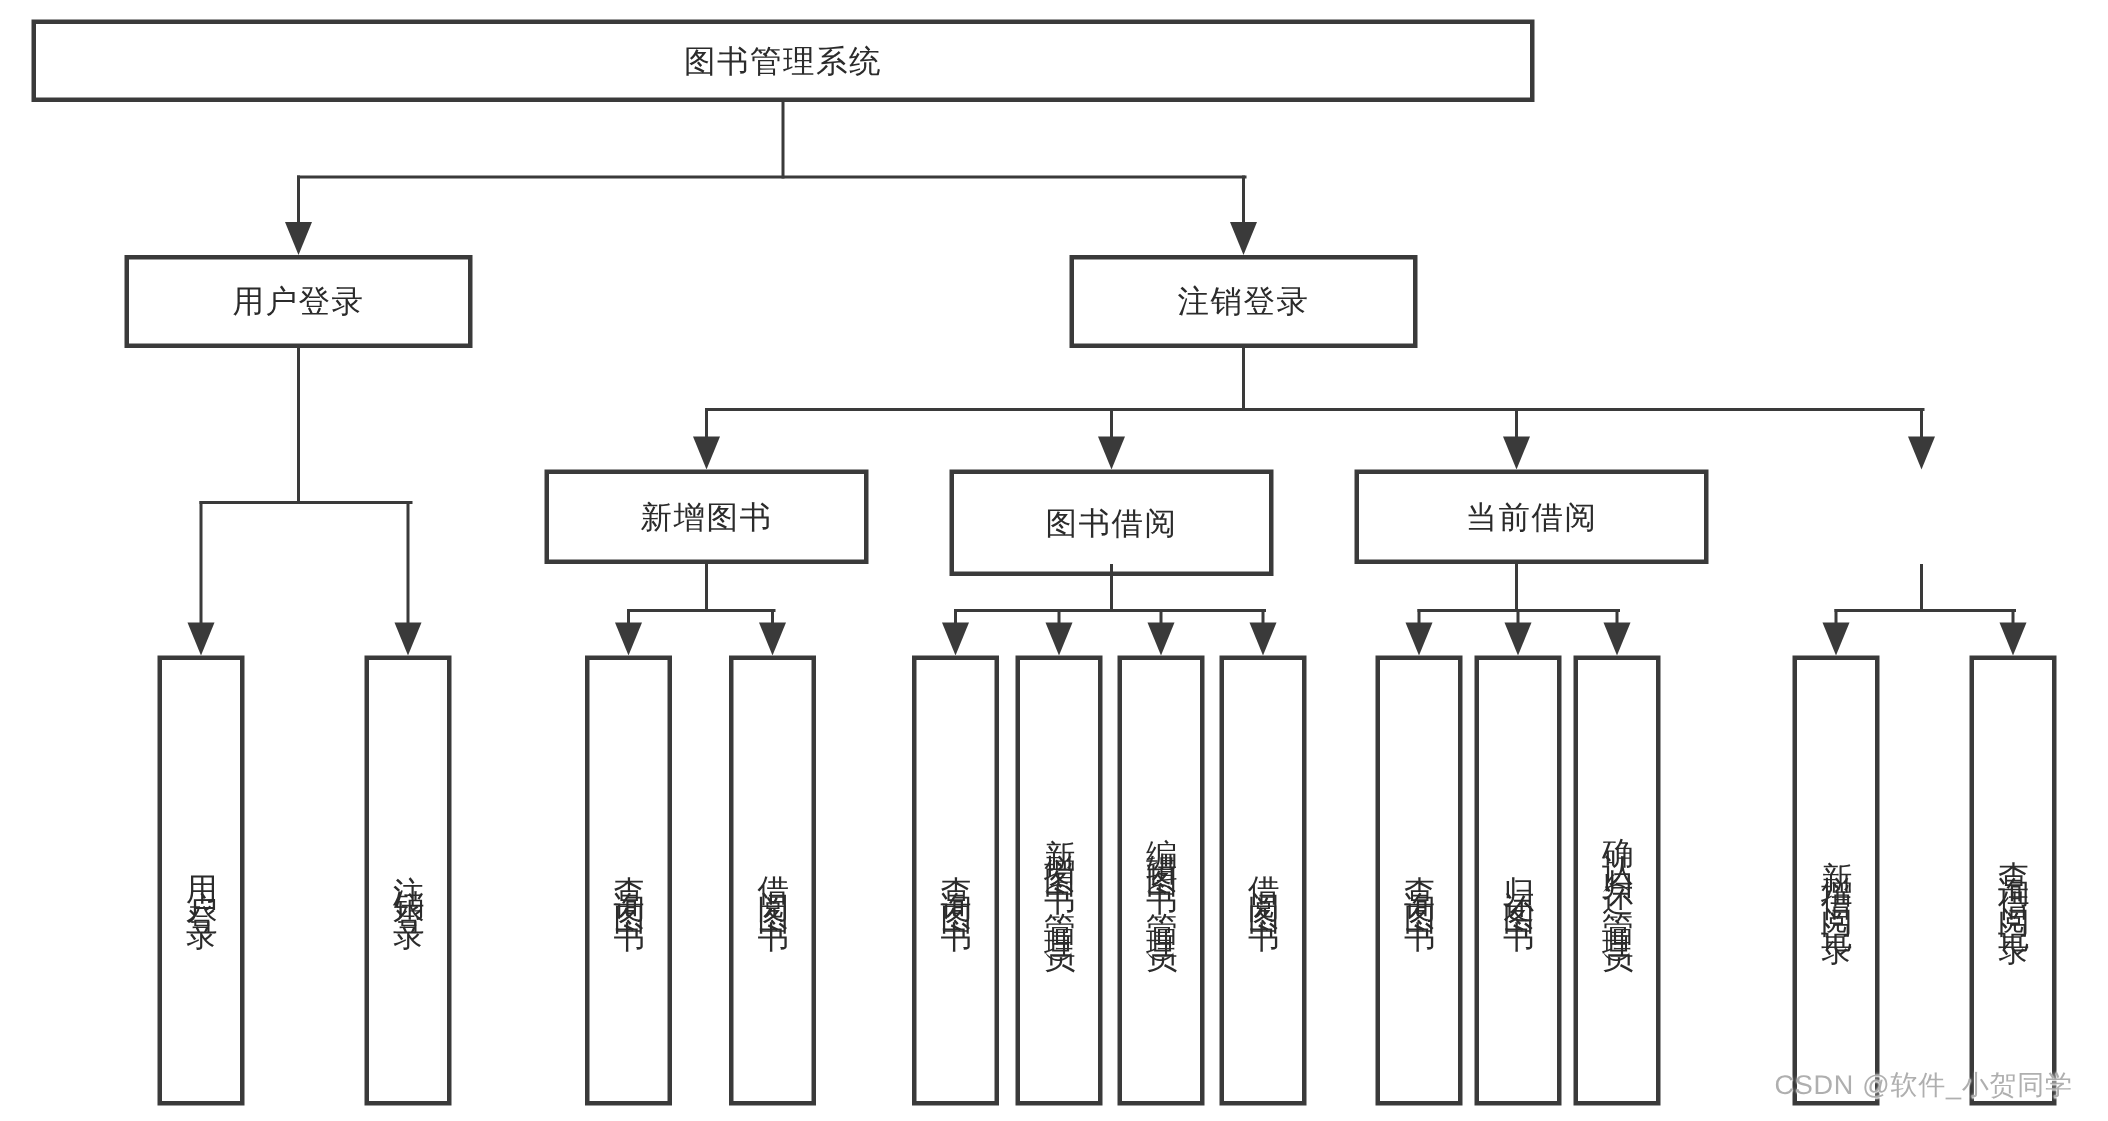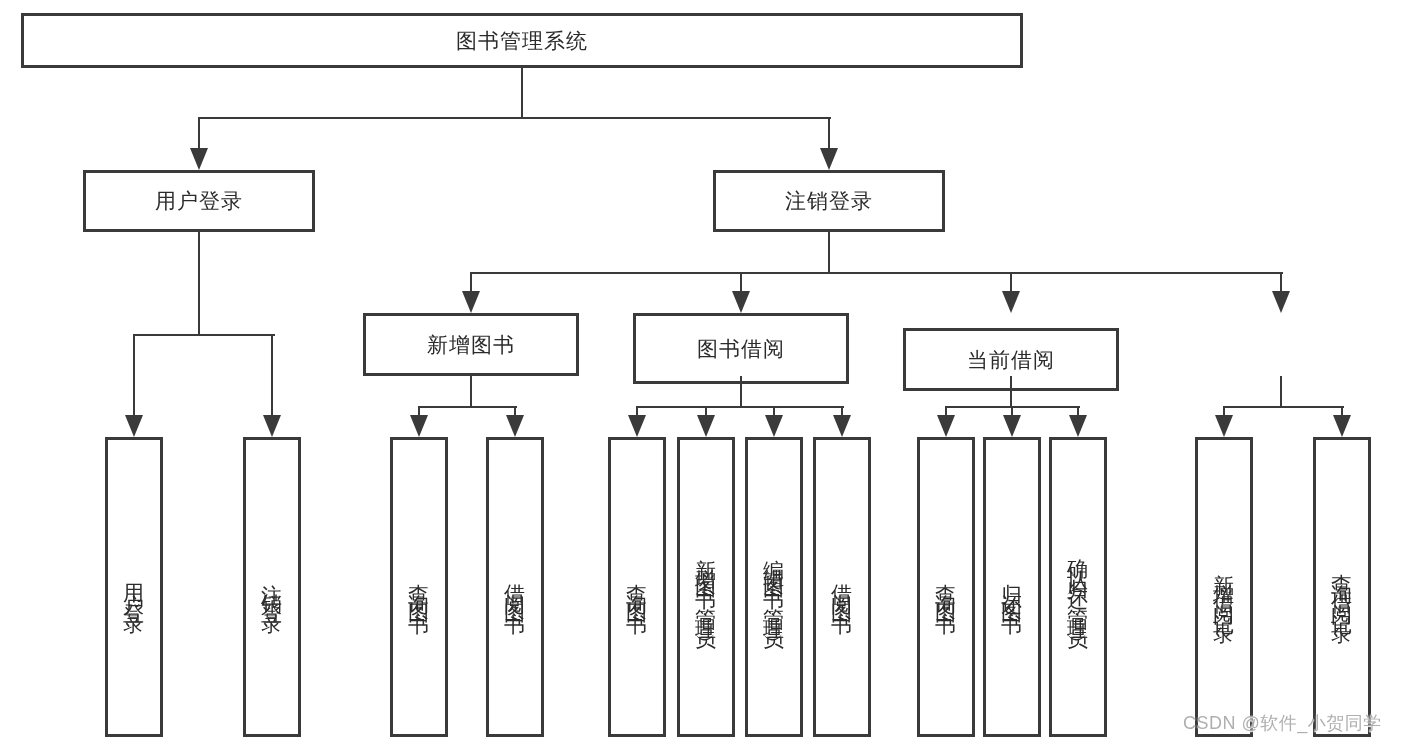--- a/index.html
+++ b/index.html
@@ -74,21 +74,21 @@
   <div class="arr" style="left:462px;top:291px"></div>
   <div class="vl" style="left:740px;top:272px;height:24px"></div>
   <div class="arr" style="left:732px;top:291px"></div>
   <div class="vl" style="left:1010px;top:272px;height:24px"></div>
   <div class="arr" style="left:1002px;top:291px"></div>
   <div class="vl" style="left:1280px;top:272px;height:24px"></div>
   <div class="arr" style="left:1272px;top:291px"></div>
 
   <div class="box" style="left:363px;top:313px;width:216px;height:63px">新增图书</div>
   <div class="box" style="left:633px;top:313px;width:216px;height:71px">图书借阅</div>
-  <div class="box" style="left:903px;top:328px;width:216px;height:63px">当前借阅</div>
+  <div class="box" style="left:903px;top:313px;width:236px;height:63px">当前借阅</div>
 
   <div class="vl" style="left:470px;top:376px;height:32px"></div>
   <div class="hl" style="left:418px;top:406px;width:99px"></div>
   <div class="vl" style="left:418px;top:406px;height:14px"></div>
   <div class="arr" style="left:410px;top:415px"></div>
   <div class="vl" style="left:514px;top:406px;height:14px"></div>
   <div class="arr" style="left:506px;top:415px"></div>
 
   <div class="vl" style="left:740px;top:376px;height:32px"></div>
   <div class="hl" style="left:636px;top:406px;width:208px"></div>

